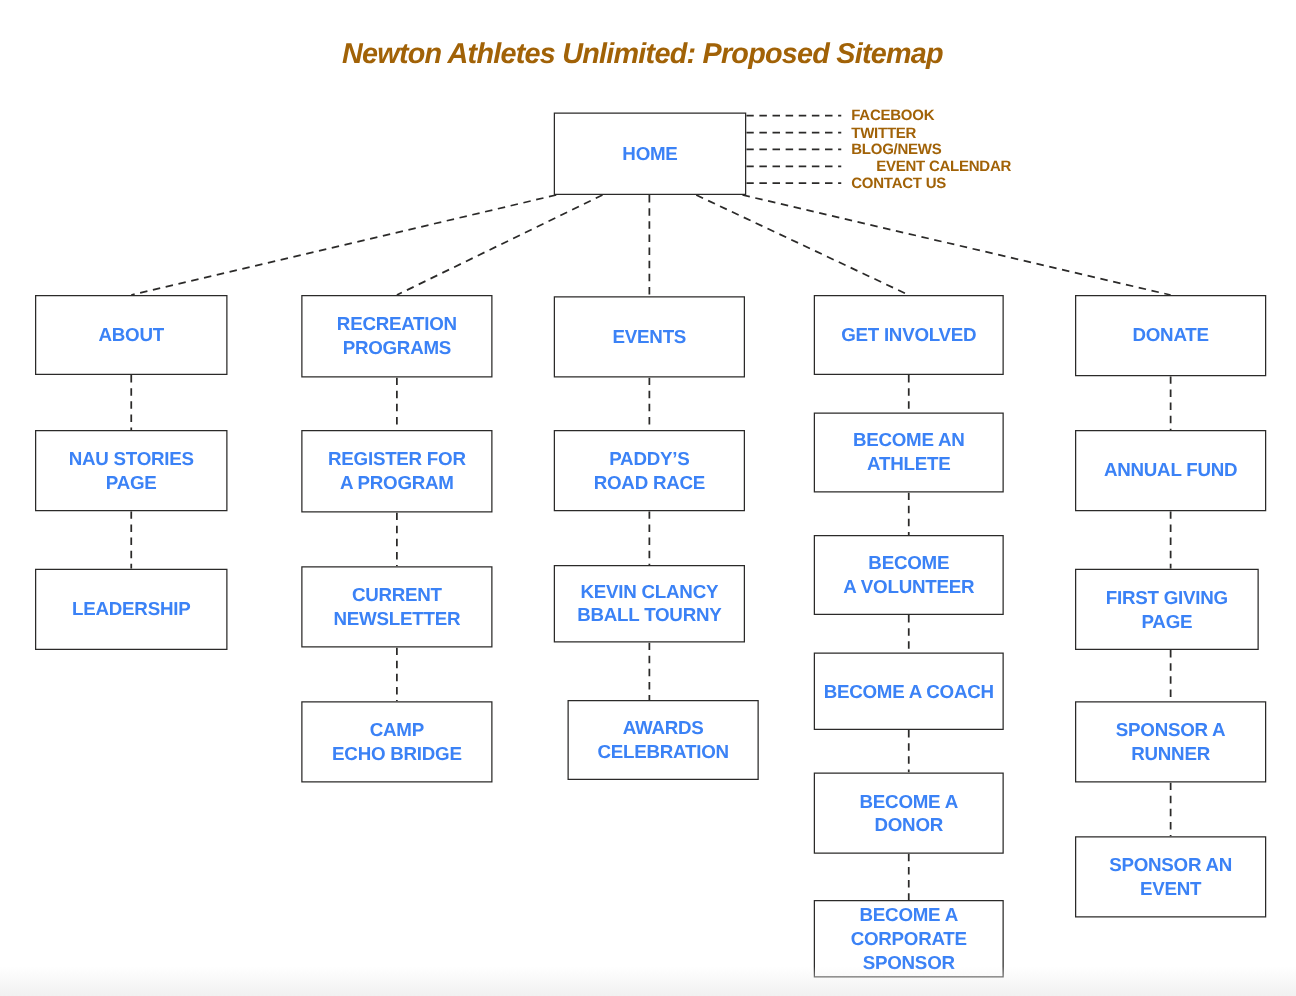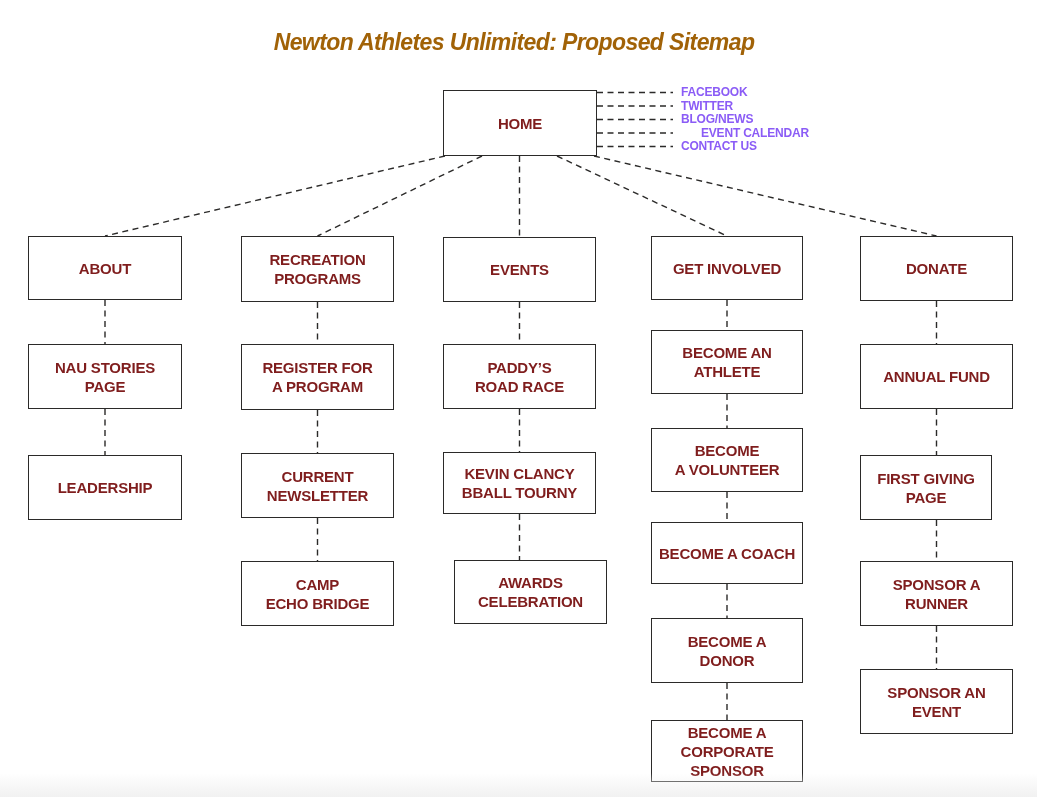--- a/index.html
+++ b/index.html
@@ -38,32 +38,32 @@
     border:1.5px solid #2b2a29;
     display:flex;
     align-items:center;
     justify-content:center;
     text-align:center;
     font-size:15px;
     line-height:19px;
     font-weight:700;
     letter-spacing:-0.2px;
     white-space:pre-line;
-    color:#7f1d1d;
+    color:#3b82f6;
   }
   .social-label{
     position:absolute;
     left:681px;
     height:13px;
     line-height:13px;
     font-size:12px;
     font-weight:700;
     letter-spacing:-0.2px;
     white-space:nowrap;
-    color:#8b5cf6;
+    color:#a16207;
   }
   .page-edge{
     position:absolute;
     left:0;bottom:0;
     width:1037px;height:24px;
     background:linear-gradient(to bottom, rgba(255,255,255,0), #f1f1f1);
   }
 </style>
 </head>
 <body>
@@ -186,21 +186,21 @@
 CORPORATE
 SPONSOR</span>
   </div>
 
   <div class="node" style="left:860px;top:236px;width:153px;height:65px;">
     <span>DONATE</span>
   </div>
   <div class="node" style="left:860px;top:344px;width:153px;height:65px;">
     <span>ANNUAL FUND</span>
   </div>
-  <div class="node" style="left:860px;top:455px;width:132px;height:65px;justify-content:center;">
+  <div class="node" style="left:860px;top:455px;width:147px;height:65px;justify-content:center;">
     <span>FIRST GIVING
 PAGE</span>
   </div>
   <div class="node" style="left:860px;top:561px;width:153px;height:65px;">
     <span>SPONSOR A
 RUNNER</span>
   </div>
   <div class="node" style="left:860px;top:669px;width:153px;height:65px;">
     <span>SPONSOR AN
 EVENT</span>

